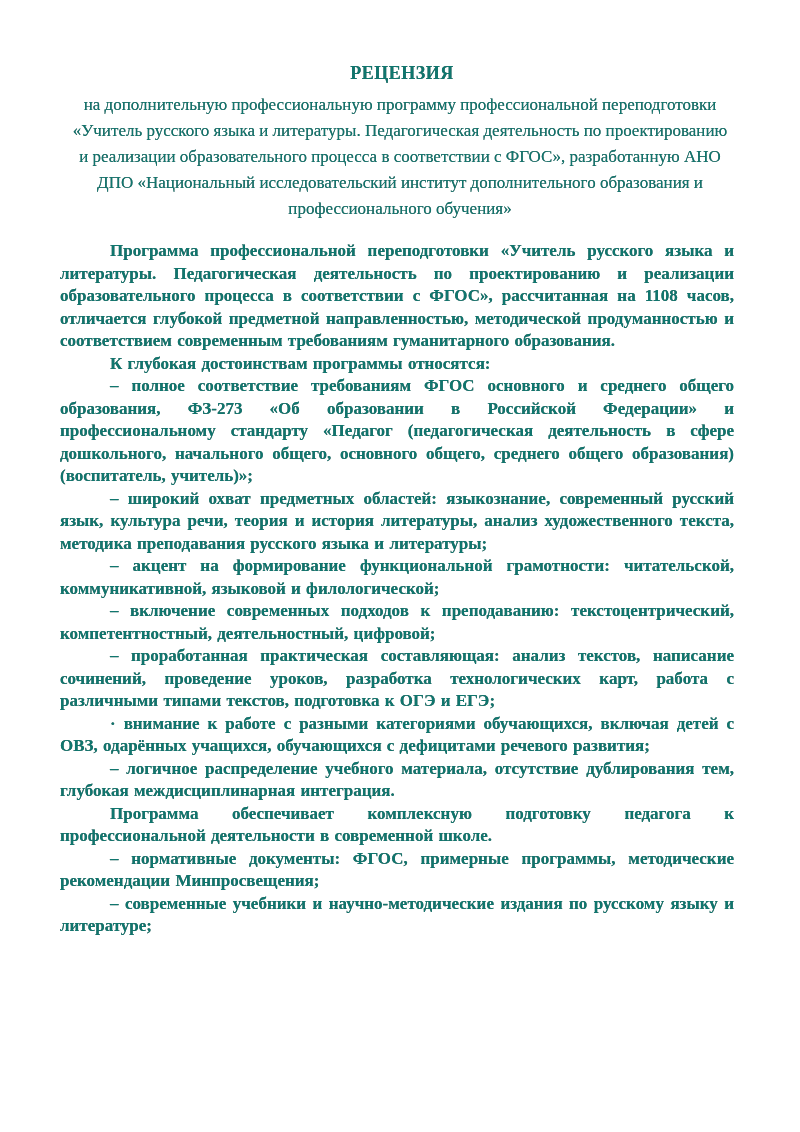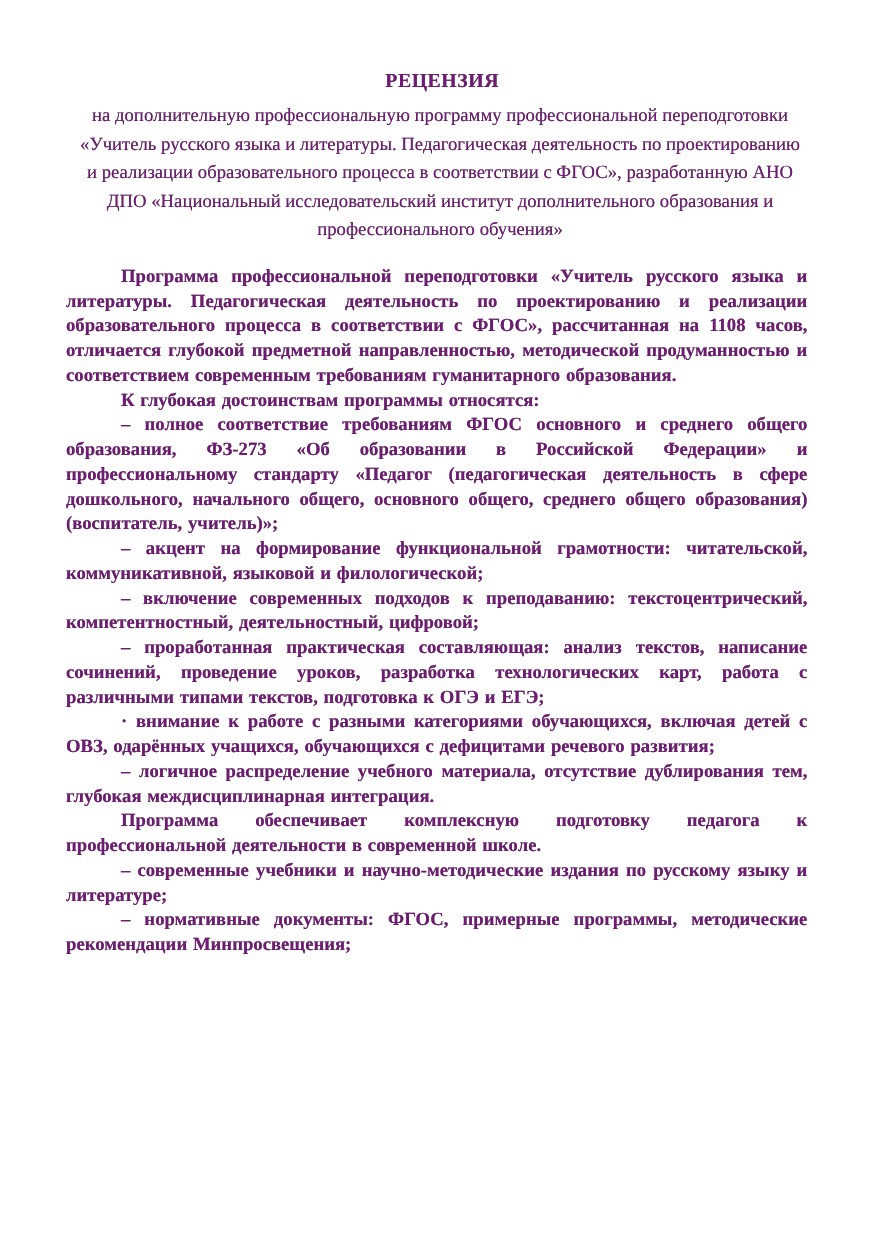--- a/index.html
+++ b/index.html
@@ -7,21 +7,21 @@
     padding: 0;
     background: #ffffff;
   }
   .page {
     position: relative;
     width: 800px;
     height: 1132px;
     background: #ffffff;
     overflow: hidden;
     font-family: "Liberation Serif", "DejaVu Serif", serif;
-    color: #701a75;
+    color: #0f766e;
     
     text-shadow: 0 0 0.6px rgba(50,50,50,0.75);
   }
   .doc-title {
     margin: 62px 0 0 0;
     padding: 0 60px 0 64px;
     text-align: center;
     font-size: 18px;
     font-weight: bold;
     letter-spacing: 0.5px;
@@ -56,23 +56,24 @@
 <div class="page">
 
   <h1 class="doc-title">РЕЦЕНЗИЯ</h1>
 
   <div class="doc-subtitle">на дополнительную профессиональную программу профессиональной переподготовки «Учитель русского языка и литературы. Педагогическая деятельность по проектированию и реализации образовательного процесса в соответствии с ФГОС», разработанную АНО ДПО «Национальный исследовательский институт дополнительного образования и профессионального обучения»</div>
 
   <div class="doc-body">
     <p>Программа профессиональной переподготовки «Учитель русского языка и литературы. Педагогическая деятельность по проектированию и реализации образовательного процесса в соответствии с ФГОС», рассчитанная на 1108 часов, отличается глубокой предметной направленностью, методической продуманностью и соответствием современным требованиям гуманитарного образования.</p>
     <p>К глубокая достоинствам программы относятся:</p>
     <p>– полное соответствие требованиям ФГОС основного и среднего общего образования, ФЗ-273 «Об образовании в Российской Федерации» и профессиональному стандарту «Педагог (педагогическая деятельность в сфере дошкольного, начального общего, основного общего, среднего общего образования) (воспитатель, учитель)»;</p>
+    <p>– широкий охват предметных областей: языкознание, современный русский язык, культура речи, теория и история литературы, анализ художественного текста, методика преподавания русского языка и литературы;</p>
     <p>– акцент на формирование функциональной грамотности: читательской, коммуникативной, языковой и филологической;</p>
     <p>– включение современных подходов к преподаванию: текстоцентрический, компетентностный, деятельностный, цифровой;</p>
     <p>– проработанная практическая составляющая: анализ текстов, написание сочинений, проведение уроков, разработка технологических карт, работа с различными типами текстов, подготовка к ОГЭ и ЕГЭ;</p>
     <p>· внимание к работе с разными категориями обучающихся, включая детей с ОВЗ, одарённых учащихся, обучающихся с дефицитами речевого развития;</p>
     <p>– логичное распределение учебного материала, отсутствие дублирования тем, глубокая междисциплинарная интеграция.</p>
     <p>Программа обеспечивает комплексную подготовку педагога к профессиональной деятельности в современной школе.</p>
+    <p>– нормативные документы: ФГОС, примерные программы, методические рекомендации Минпросвещения;</p>
     <p>– современные учебники и научно-методические издания по русскому языку и литературе;</p>
-    <p>– нормативные документы: ФГОС, примерные программы, методические рекомендации Минпросвещения;</p>
   </div>
 
 </div>
 
 </body></html>

